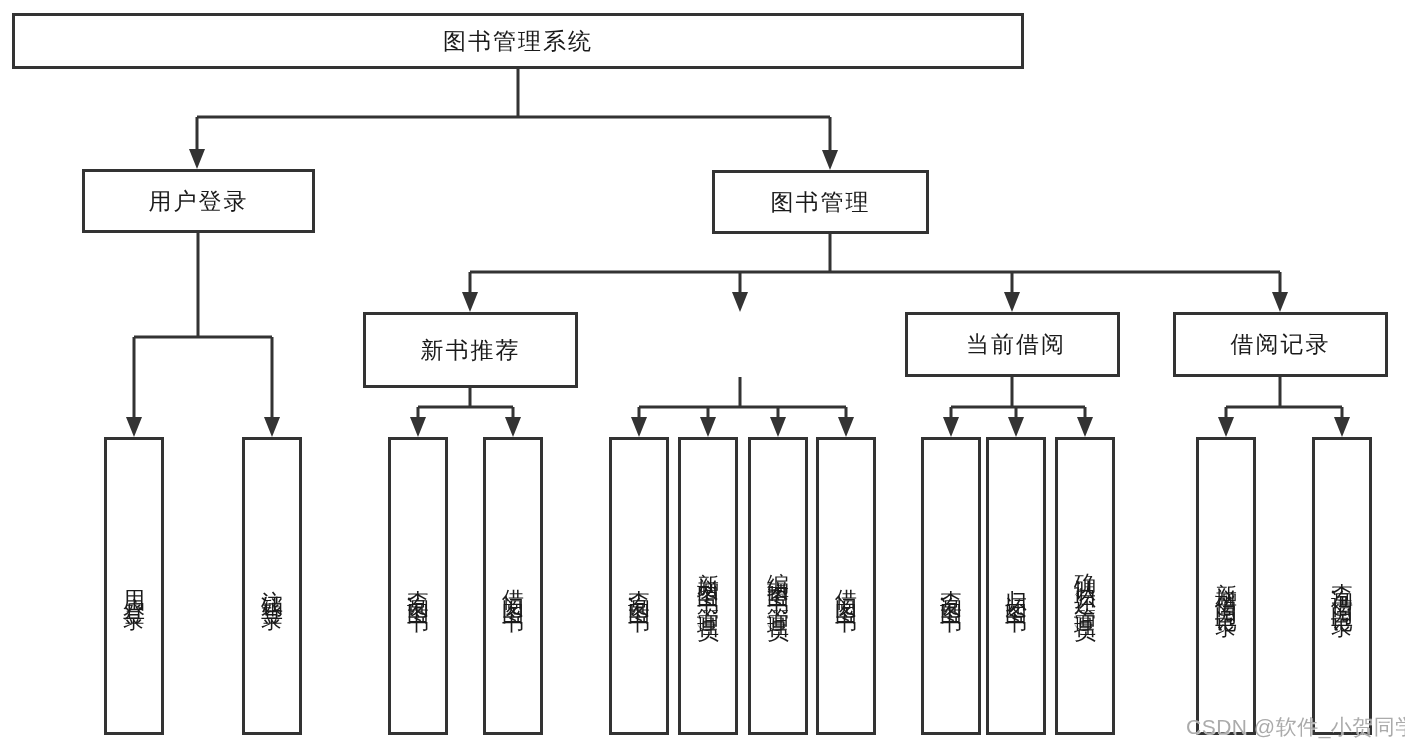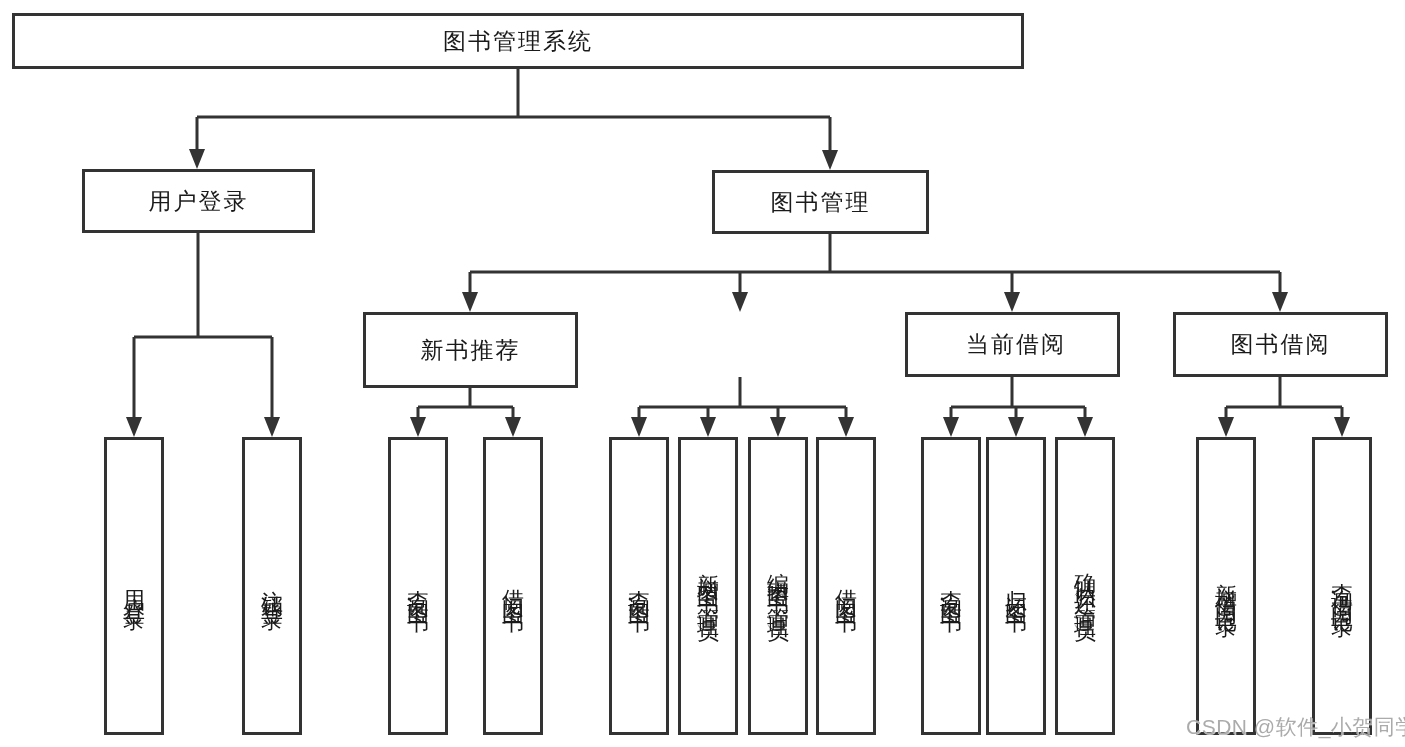--- a/index.html
+++ b/index.html
@@ -138,21 +138,21 @@
     <span>图书管理</span>
   </div>
 
   <div class="box hlabel" style="left:363px; top:312px; width:215px; height:76px;">
     <span>新书推荐</span>
   </div>
   <div class="box hlabel" style="left:905px; top:312px; width:215px; height:65px;padding-left:7px;">
     <span>当前借阅</span>
   </div>
   <div class="box hlabel" style="left:1173px; top:312px; width:215px; height:65px;">
-    <span>图书借阅</span>
+    <span>借阅记录</span>
   </div>
 
   <div class="box leaf" style="left:104px;">
     <span>用户登录</span>
   </div>
   <div class="box leaf" style="left:242px;">
     <span>注销登录</span>
   </div>
 
   <div class="box leaf" style="left:388px;">

